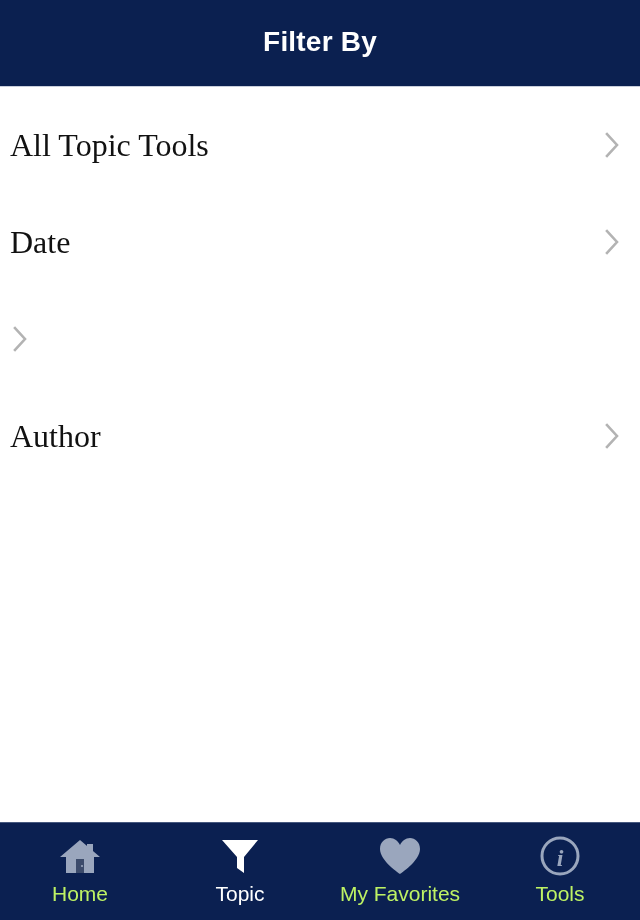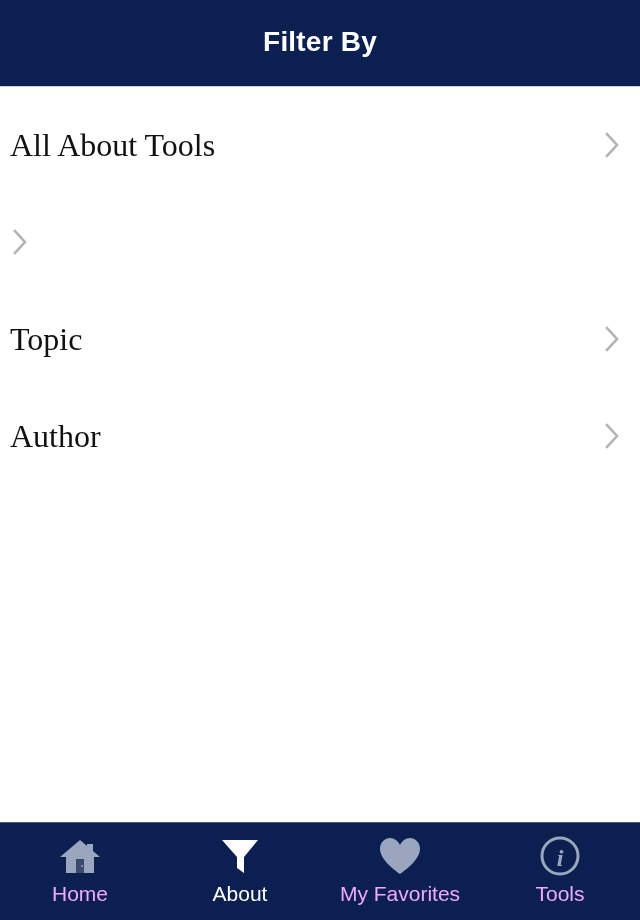--- a/index.html
+++ b/index.html
@@ -118,54 +118,54 @@
     justify-content: center;
   }
 
   .tab-icon svg { display: block; }
 
   .tab-label {
     margin-top: 6px;
     font-family: "Liberation Sans", sans-serif;
     font-size: 21px;
     line-height: 1.05;
-    color: #f0abfc;
+    color: #bef264;
     white-space: nowrap;
   }
 
   .tab.active .tab-label { color: #ffffff; }
 </style>
 </head>
 <body>
 
 <div id="app">
 
   <div class="header">
     <div class="header-title">Filter By</div>
   </div>
 
   <div class="list">
 
     <div class="list-item">
-      <span class="list-item-label">All About Tools</span>
-      <svg class="chevron" viewBox="0 0 20 30">
-        <path d="M5 4 L15 15 L5 26"></path>
-      </svg>
-    </div>
-
-
-
-    <div class="list-item">
-      <svg class="chevron" viewBox="0 0 20 30">
-        <path d="M5 4 L15 15 L5 26"></path>
-      </svg>
-    </div>
-
-    <div class="list-item">
-      <span class="list-item-label">Topic</span>
+      <span class="list-item-label">All Topic Tools</span>
+      <svg class="chevron" viewBox="0 0 20 30">
+        <path d="M5 4 L15 15 L5 26"></path>
+      </svg>
+    </div>
+
+
+
+    <div class="list-item">
+      <span class="list-item-label">Date</span>
+      <svg class="chevron" viewBox="0 0 20 30">
+        <path d="M5 4 L15 15 L5 26"></path>
+      </svg>
+    </div>
+
+    <div class="list-item">
       <svg class="chevron" viewBox="0 0 20 30">
         <path d="M5 4 L15 15 L5 26"></path>
       </svg>
     </div>
 
     <div class="list-item">
       <span class="list-item-label">Author</span>
       <svg class="chevron" viewBox="0 0 20 30">
         <path d="M5 4 L15 15 L5 26"></path>
       </svg>
@@ -186,21 +186,21 @@
       </span>
       <span class="tab-label">Home</span>
     </div>
 
     <div class="tab active">
       <span class="tab-icon">
         <svg width="42" height="40" viewBox="0 0 42 40">
           <path d="M3 4 L39 4 L25 21 L25 37 L18 32 L18 21 Z" fill="#ffffff"></path>
         </svg>
       </span>
-      <span class="tab-label">About</span>
+      <span class="tab-label">Topic</span>
     </div>
 
     <div class="tab">
       <span class="tab-icon">
         <svg width="44" height="40" viewBox="0 0 44 40">
           <path d="M22 38 C22 38 2 25 2 13 C2 6 7 2 12 2 C16.5 2 20 5 22 9 C24 5 27.5 2 32 2 C37 2 42 6 42 13 C42 25 22 38 22 38 Z" fill="#9aa6bd"></path>
         </svg>
       </span>
       <span class="tab-label">My Favorites</span>
     </div>

